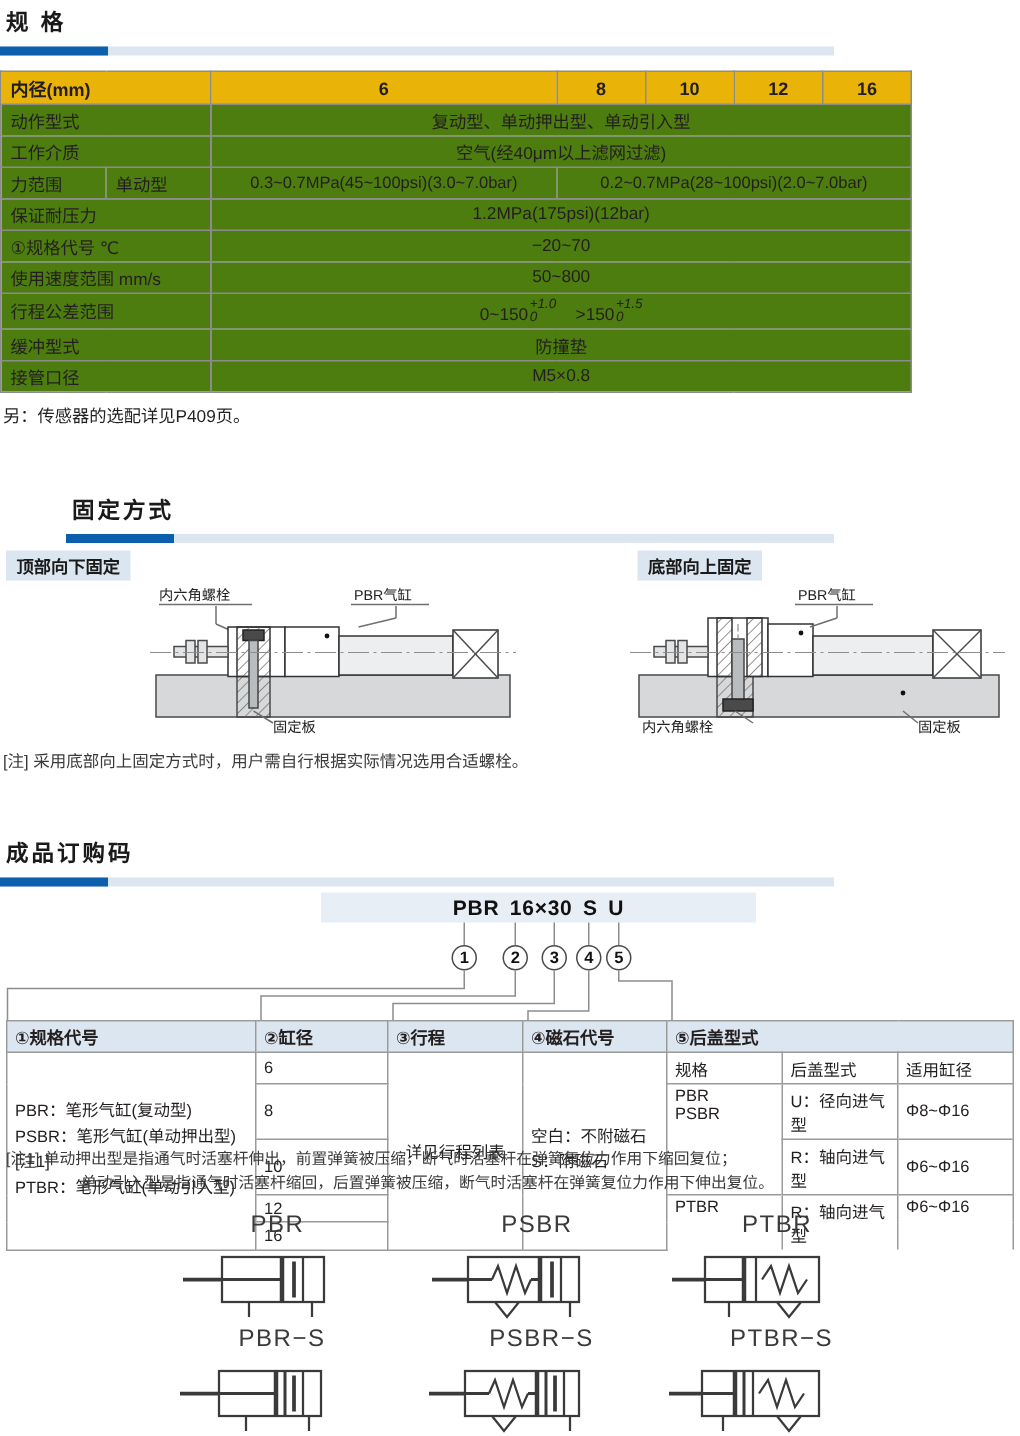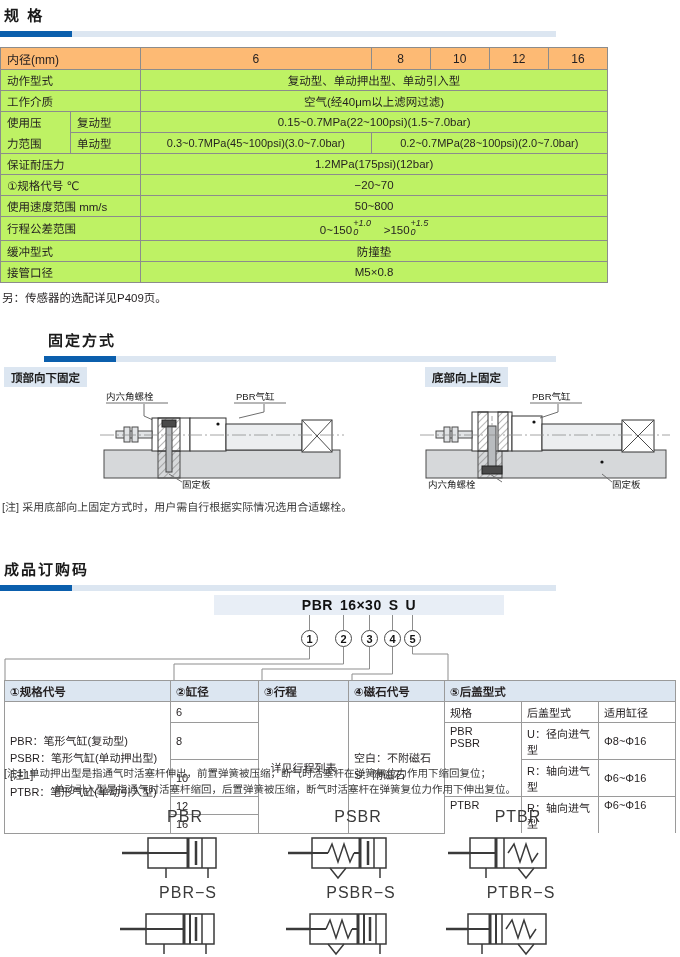--- a/index.html
+++ b/index.html
@@ -32,24 +32,24 @@
 
   
   table.spec {
     border-collapse: collapse; width: 608px; margin-top: 10px;
     table-layout: fixed;
   }
   table.spec td, table.spec th {
     border: 1px solid #8c8c8c;
     font-size: 11.5px; font-weight: normal;
     padding: 2px 4px; height: 19px; text-align: center;
-    color: #231f20; background: #bef264;
+    color: #231f20; background: #4d7c0f;
   }
   table.spec tr.head td {
-    background: #fdba74; font-weight: normal; font-size: 12px;
+    background: #eab308; font-weight: bold; font-size: 12px;
   }
   td.lbl {
     text-align: left !important; padding-left: 6px !important;
   }
   .sup-tol { display: inline-block; vertical-align: -0.15em; font-size: 9px;
              line-height: 1.05; text-align: left; margin-left: 1px; font-style: italic; }
   .note-line { font-size: 11.5px; margin-top: 6px; padding-left: 2px; }
 
   
   .mount-badge {
@@ -114,25 +114,20 @@
     <tr>
       <td class="lbl" colspan="2">动作型式</td>
       <td colspan="5">复动型、单动押出型、单动引入型</td>
     </tr>
 
     <tr>
       <td class="lbl" colspan="2">工作介质</td>
       <td colspan="5">空气(经40μm以上滤网过滤)</td>
     </tr>
 
-    <tr>
-      <td class="lbl" style="width:76px; border-bottom:none;">使用压</td>
-      <td class="lbl" style="width:64px;">复动型</td>
-      <td colspan="5">0.15~0.7MPa(22~100psi)(1.5~7.0bar)</td>
-    </tr>
 
     <tr>
       <td class="lbl" style="border-top:none;">力范围</td>
       <td class="lbl">单动型</td>
       <td style="font-size:11px;">0.3~0.7MPa(45~100psi)(3.0~7.0bar)</td>
       <td colspan="4" style="font-size:11px;">0.2~0.7MPa(28~100psi)(2.0~7.0bar)</td>
     </tr>
 
     <tr>
       <td class="lbl" colspan="2">保证耐压力</td>

